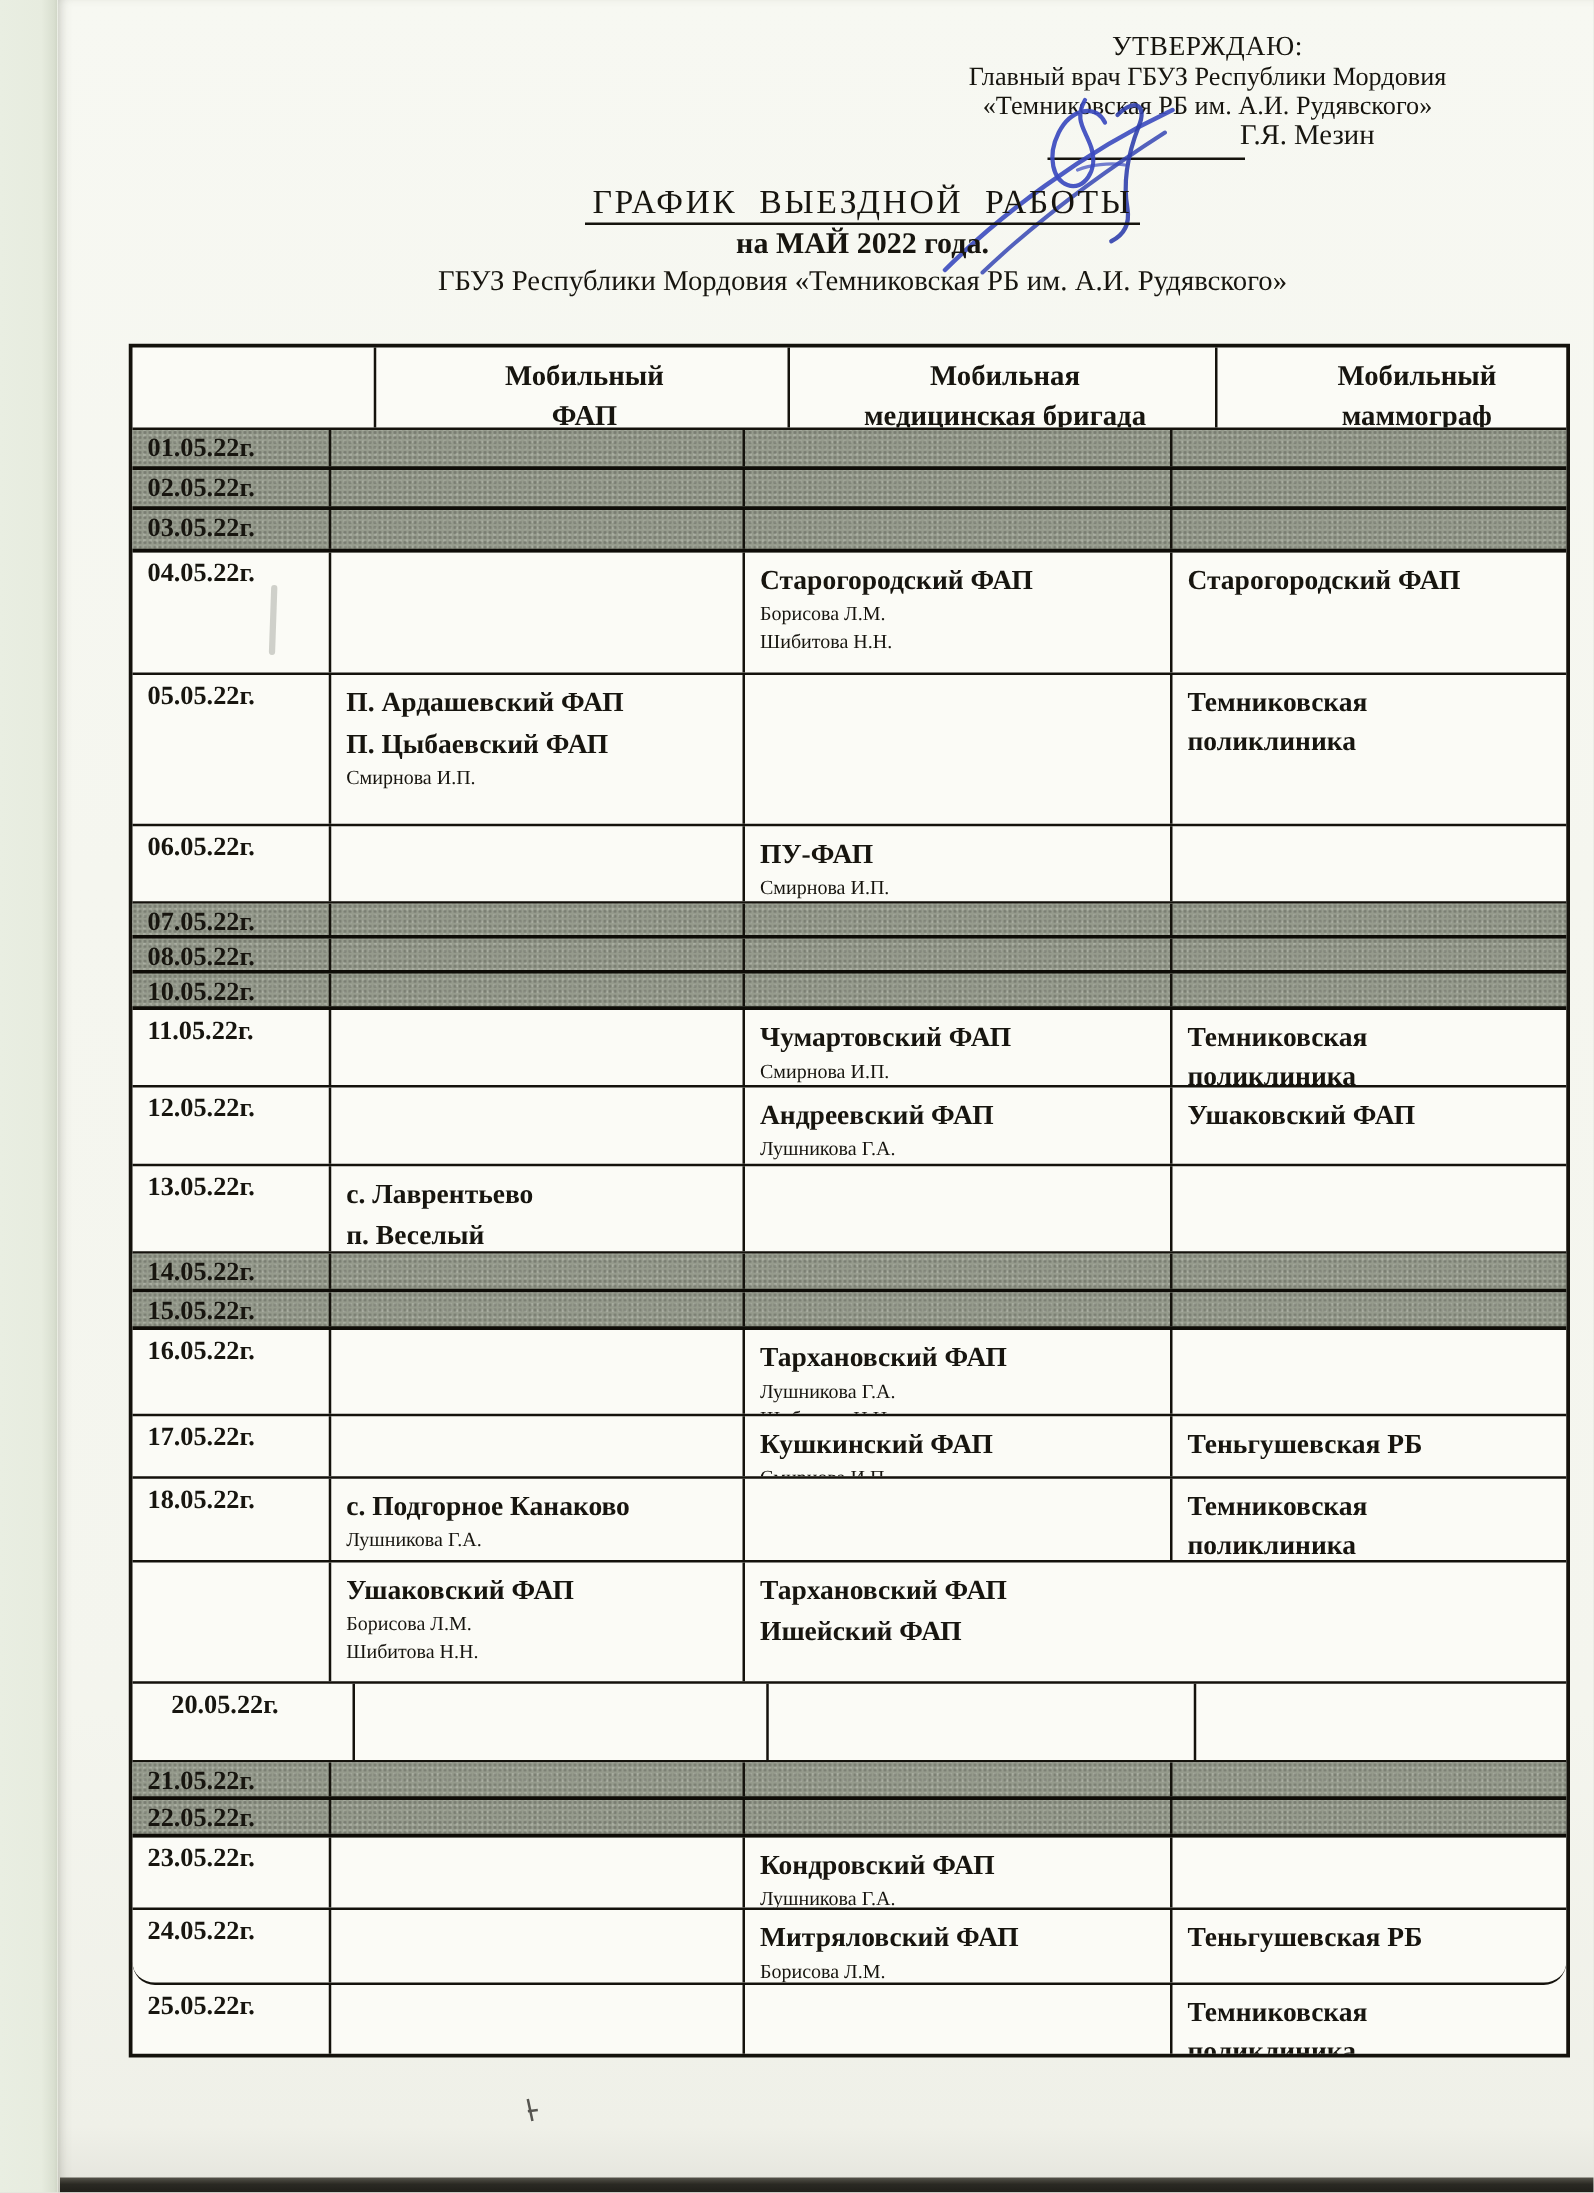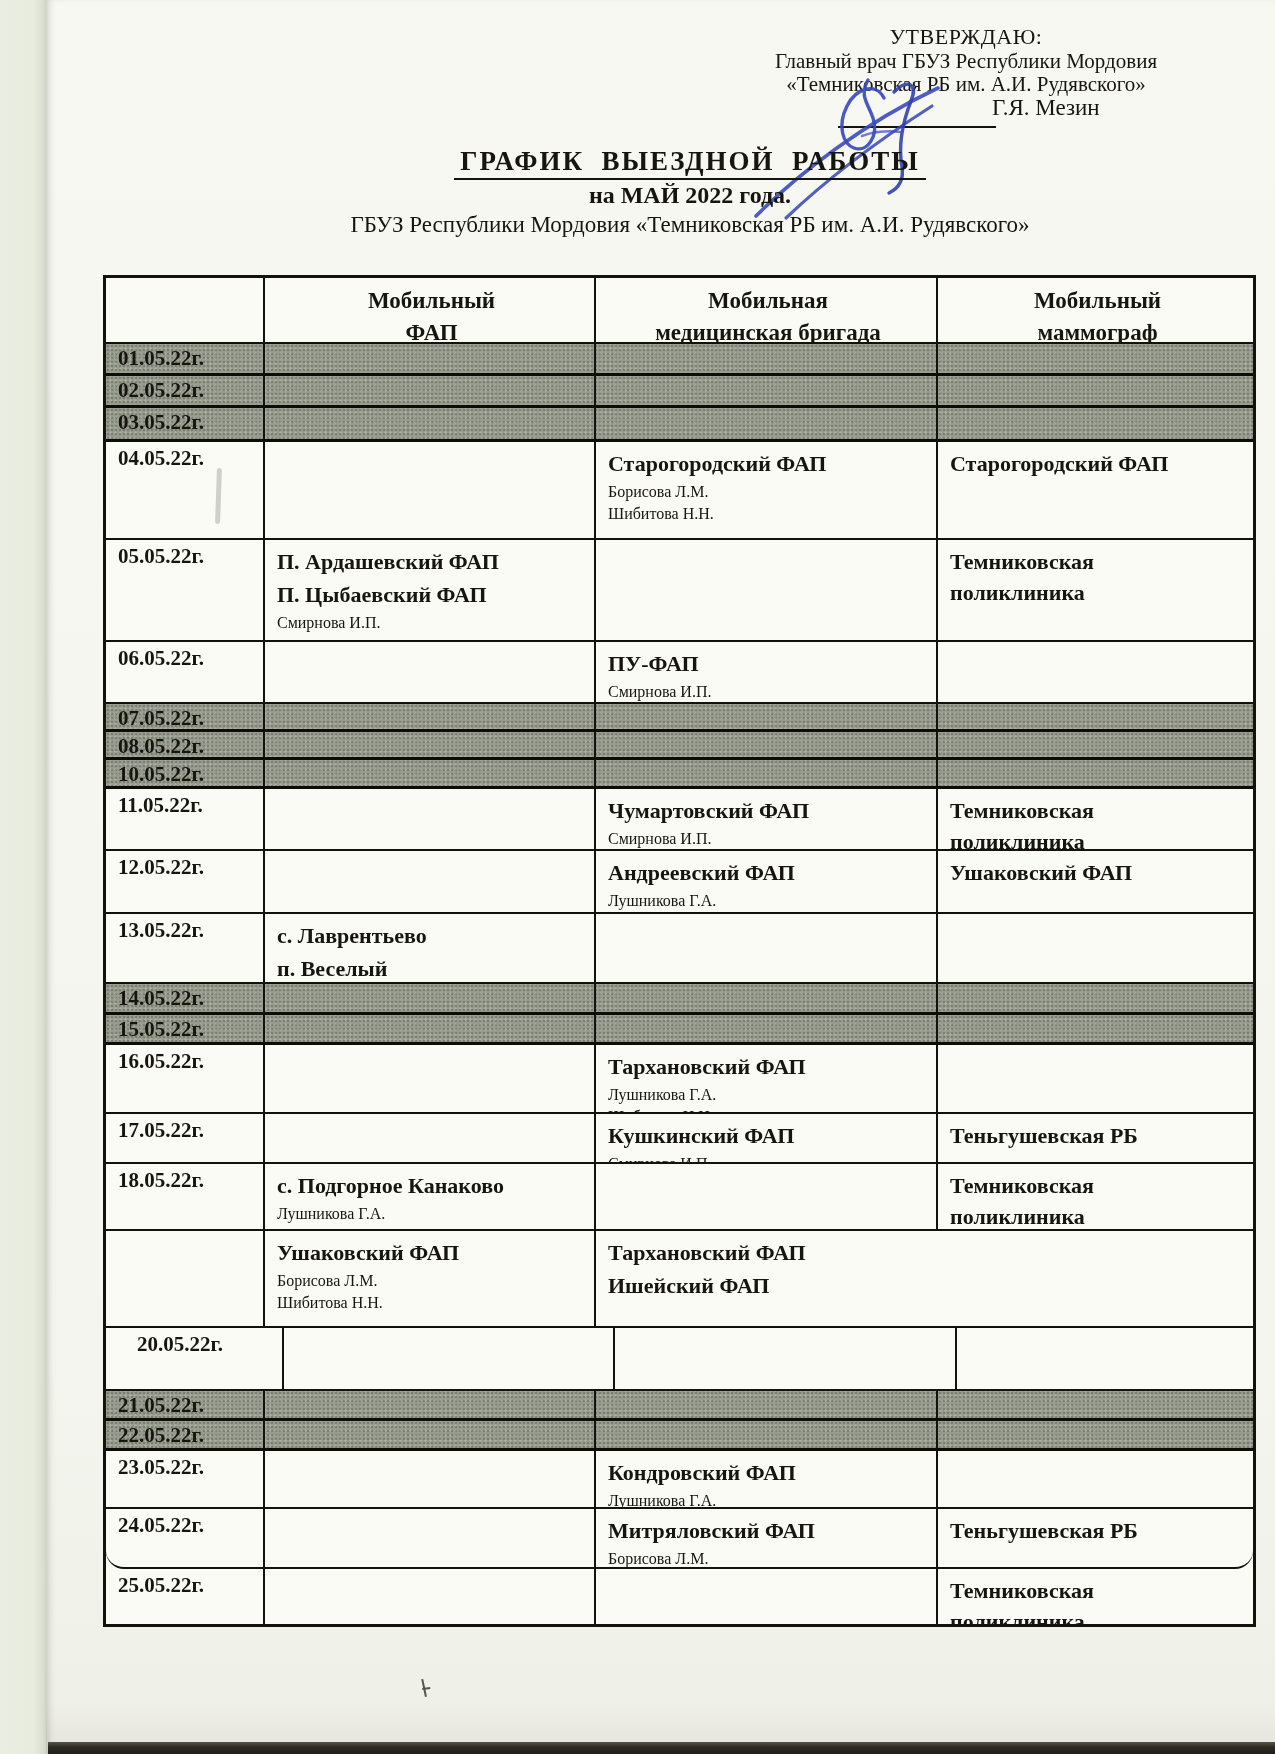--- a/index.html
+++ b/index.html
@@ -16,21 +16,21 @@
   
   .appr{left:760px;width:412px;text-align:center;line-height:1.18;}
   #appr-heading{top:24px;font-size:22px;letter-spacing:.5px;}
   #appr-line1{top:49px;font-size:21px;left:748px;width:436px;}
   #appr-line2{top:72px;font-size:21px;}
   #signer{left:992px;top:95px;width:180px;font-size:23px;text-align:left;}
   #sig-line{left:838px;top:126px;width:158px;height:0;border-top:2px solid #15130d;}
   
   .ttl{left:105px;width:1170px;text-align:center;}
   #title-main-wrap{top:146px;}
-  #title-main{display:inline-block;font-size:27px;font-weight:700;letter-spacing:2px;
+  #title-main{display:inline-block;font-size:27px;font-weight:400;letter-spacing:2px;
     white-space:pre;border-bottom:2px solid #15130d;padding:0 6px 1px 6px;}
   #title-period{top:182px;font-size:24px;font-weight:700;}
   #title-org{top:212px;font-size:23px;}
   
   #schedule{left:103px;top:275px;width:1147px;border:3px solid #14120c;background:#fbfbf6;box-sizing:content-box;}
   .trow{display:grid;grid-template-columns:159px 331px 342px 315px;box-sizing:border-box;
         border-bottom:2px solid #14120c;background:transparent;}
   .trow:last-child{border-bottom:none;}
   .trow.shaded{background-color:#969b8d;
      background-image:radial-gradient(rgba(20,22,16,.22) 1px,transparent 1.4px),
@@ -80,21 +80,21 @@
     <path d="M120,86 c 10,-4 26,-6 38,-4" stroke="#3b4abf" stroke-width="2.6" stroke-linecap="round" opacity="0.7"></path>
   </svg>
 
   <div id="title-main-wrap" class="abs ttl">
     <span id="title-main">ГРАФИК  ВЫЕЗДНОЙ  РАБОТЫ</span>
   </div>
   <div id="title-period" class="abs ttl">на МАЙ 2022 года.</div>
   <div id="title-org" class="abs ttl">ГБУЗ Республики Мордовия «Темниковская РБ им. А.И. Рудявского»</div>
 
   <div id="schedule" class="abs">
-      <div class="trow hrow" style="height: 66px;">
+      <div class="trow hrow" style="height: 66px; padding-left: 36px;">
         <div class="tcell datec">
           <div class="hcell-txt"></div>
         </div>
         <div class="tcell">
           <div class="hcell-txt">Мобильный
 ФАП</div>
         </div>
         <div class="tcell">
           <div class="hcell-txt">Мобильная
 медицинская бригада</div>
@@ -135,21 +135,21 @@
         <div class="tcell"></div>
         <div class="tcell">
           <div class="fac">Старогородский ФАП</div>
           <div class="nm">Борисова Л.М.</div>
           <div class="nm">Шибитова Н.Н.</div>
         </div>
         <div class="tcell">
           <div class="fac">Старогородский ФАП</div>
         </div>
       </div>
-      <div class="trow" style="height: 102px;">
+      <div class="trow" style="height: 121px;">
         <div class="tcell datec">
           <div class="date-txt">05.05.22г.</div>
         </div>
         <div class="tcell">
           <div class="fac">П. Ардашевский ФАП</div>
           <div class="fac">П. Цыбаевский ФАП</div>
           <div class="nm">Смирнова И.П.</div>
         </div>
         <div class="tcell"></div>
         <div class="tcell">

